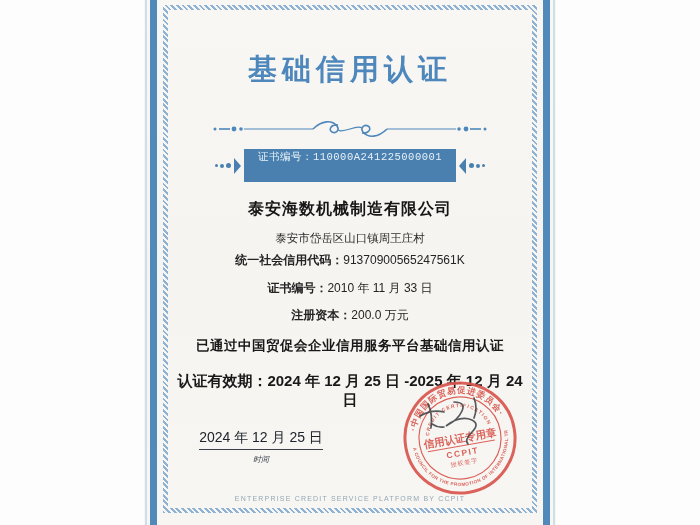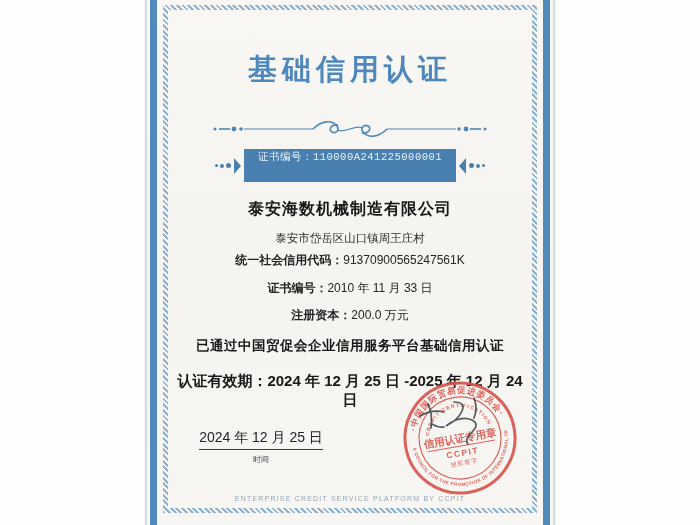--- a/index.html
+++ b/index.html
@@ -45,21 +45,21 @@
   }
   .company{top:189px;font-size:16px;font-weight:bold;color:#161616;letter-spacing:1px;}
   .address{top:214px;font-size:11.5px;color:#2e2e2e;margin-top:7px;}
   .frow{font-size:12px;color:#242424;}
   .frow .lbl{font-weight:bold;}
   .row-code{top:242px}.row-reg{top:270px}.row-cap{top:297px}
   .statement{top:327px;font-size:13.5px;font-weight:bold;color:#181818;letter-spacing:0.5px;}
   .validity{top:362px;font-size:15px;font-weight:bold;color:#181818;}
   .dateblock{position:absolute;left:18px;top:418px;width:150px;text-align:center;}
   .dateblock .date{font-size:14px;font-weight:normal;color:#20242c;border-bottom:1px solid #3a3f48;display:inline-block;padding-bottom:2px;}
-  .dateblock .cap{font-size:8px;color:#3c4450;margin-top:4px;}
+  .dateblock .cap{font-size:8px;color:#3c4450;margin-top:4px;font-style:italic;}
   .stamp{position:absolute;left:230px;top:366px;width:124px;height:124px;opacity:0.92;}
   .footer-cn{top:466px;font-size:12px;color:#5e88a6;letter-spacing:2px;font-weight:bold;}
   .footer-en{top:485px;font-size:7px;color:#93a8b6;letter-spacing:1.2px;}
 </style>
 </head>
 <body>
 
 <div class="cert">
   <div class="edge-line left"></div>
   <div class="edge-line right"></div>

